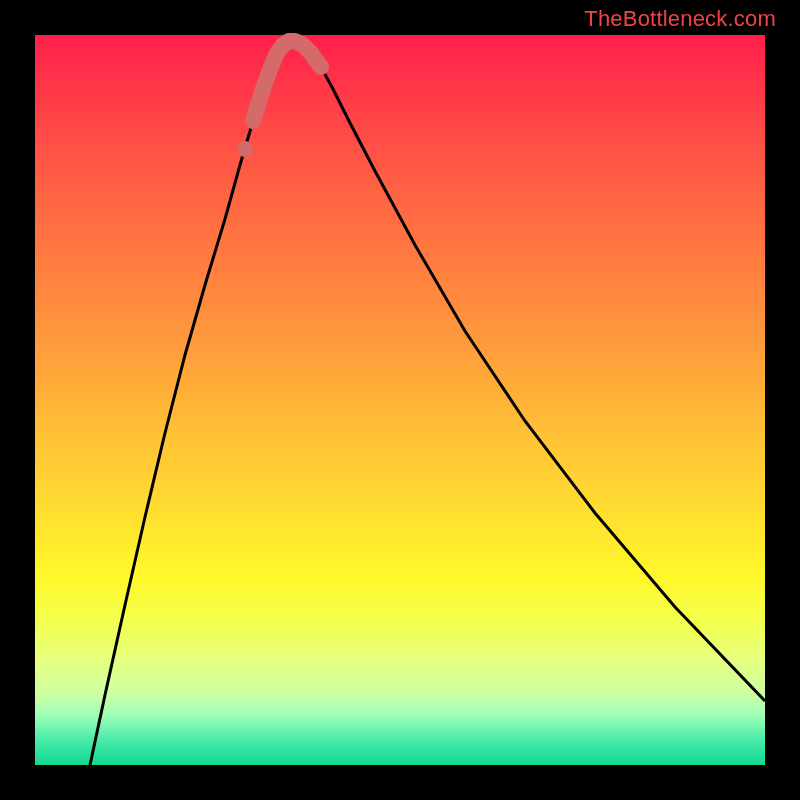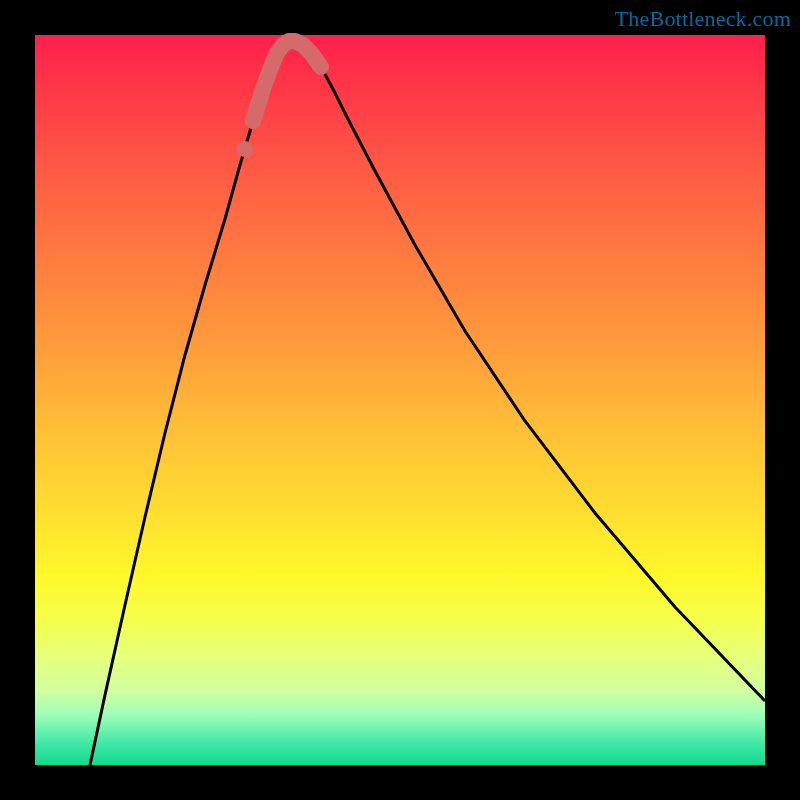--- a/index.html
+++ b/index.html
@@ -40,27 +40,26 @@
       #d0ffa0 90%,
       #a0ffb8 93%,
       #70f5b0 95%,
       #40e8a8 97%,
       #13d98f 100%
     );
   }
   .watermark {
     position: absolute;
     top: 6px;
-    right: 9px;
-    color: #0369a1;
+    right: 24px;
+    color: #ef4444;
     font-size: 22px;
     font-weight: 500;
     letter-spacing: 0.2px;
     user-select: none;
-    font-family: Liberation Serif, serif;
   }
   svg.curve-layer {
     position: absolute;
     left: 35px;
     top: 35px;
     width: 730px;
     height: 730px;
     overflow: visible;
   }
 </style>

